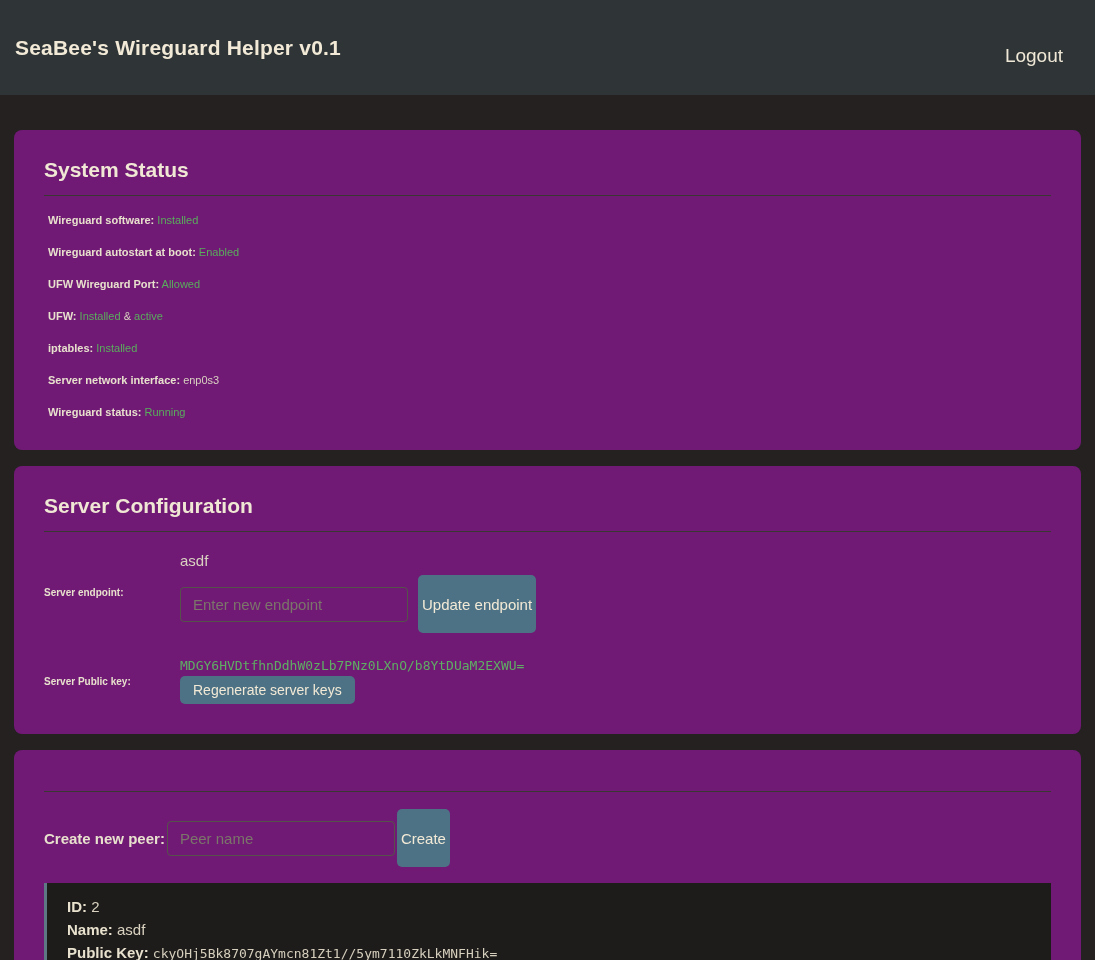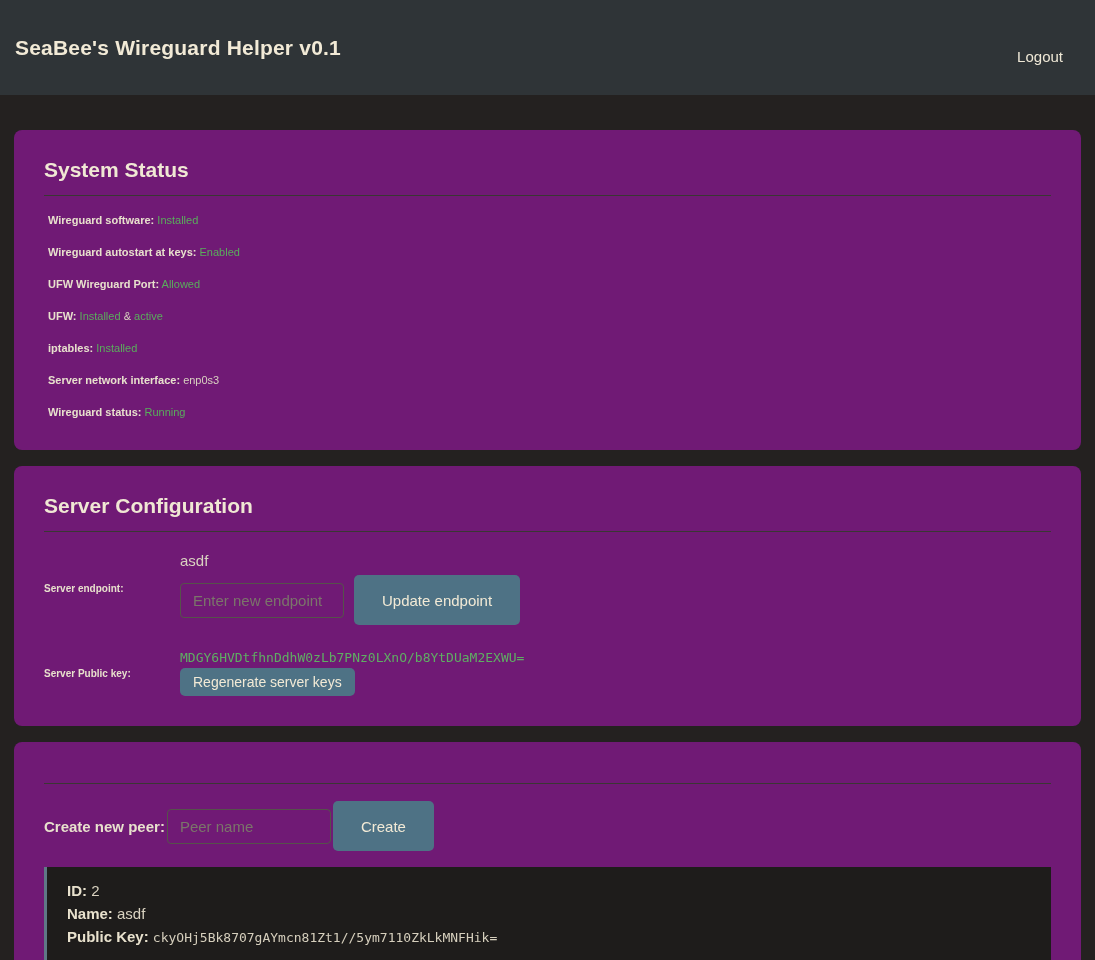--- a/index.html
+++ b/index.html
@@ -23,21 +23,21 @@
   }
   header h1 {
     margin: 0;
     font-size: 21px;
     font-weight: 700;
     color: #f2ead6;
     letter-spacing: .2px;
   }
   .logout {
     color: #efe8d6;
-    font-size: 15px;
+    font-size: 19px;
     text-decoration: none;
     cursor: pointer;
     margin-top: 17px;
   }
   
   main { padding: 35px 14px 0; }
   .card {
     background: #701a75;
     border-radius: 8px;
     padding: 28px 30px 14px;
@@ -63,37 +63,37 @@
   .cfg-row { display: flex; align-items: center; margin-top: 20px; }
   .cfg-row.pk { margin-top: 26px; margin-bottom: 16px; }
   .cfg-label { width: 136px; flex: none; font-weight: 700; color: #e8e1cd; font-size: 10px; }
   .current-value { font-size: 15px; color: #d9d2c0; margin-bottom: 6px; line-height: 17px; }
   .inline { display: flex; align-items: center; gap: 10px; }
   input.text {
     background: transparent;
     border: 1px solid #56524b;
     border-radius: 4px;
     height: 35px;
-    width: 164px;
+    width: 228px;
     padding: 0 12px;
     color: #d9d2c0;
     font-size: 15px;
     font-family: "Liberation Sans", sans-serif;
     outline: none;
   }
   input.text::placeholder { color: #7b756a; }
   button {
     background: #4e7285;
     color: #f2ead6;
     border: none;
     border-radius: 5px;
     font-family: "Liberation Sans", sans-serif;
     cursor: pointer;
   }
-  button.big { height: 50px; padding: 0 28px; font-size: 15px; }
+  button.big { height: 58px; padding: 0 4px; font-size: 15px; }
   button.small { padding: 6px 13px; font-size: 14px; margin-top: 3px; }
   .key-code {
     font-family: "DejaVu Sans Mono", monospace;
     font-size: 13px;
     line-height: 14px;
     color: #5fae63;
     display: block;
   }
   
   .create-row { display: flex; align-items: center; gap: 2px; margin-top: 17px; font-size: 15px; }
@@ -123,21 +123,21 @@
   <section class="card">
     <h2>System Status</h2>
     <hr class="divider">
 
     <div class="status-row">
       <span class="lbl">Wireguard software:</span>
       <span class="green">Installed</span>
     </div>
 
     <div class="status-row">
-      <span class="lbl">Wireguard autostart at keys:</span>
+      <span class="lbl">Wireguard autostart at boot:</span>
       <span class="green">Enabled</span>
     </div>
 
     <div class="status-row">
       <span class="lbl">UFW Wireguard Port:</span>
       <span class="green">Allowed</span>
     </div>
 
     <div class="status-row">
       <span class="lbl">UFW:</span>

